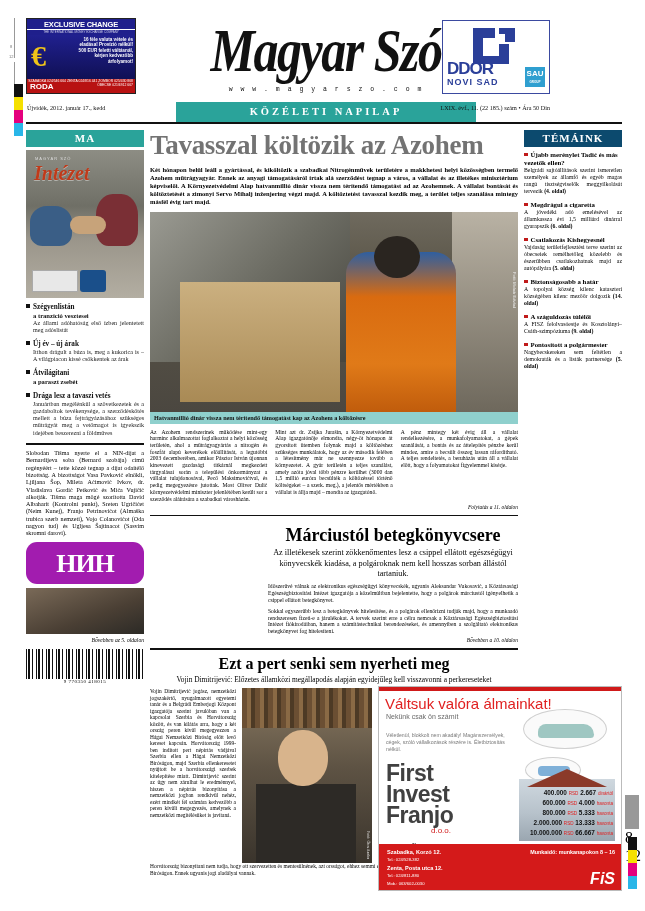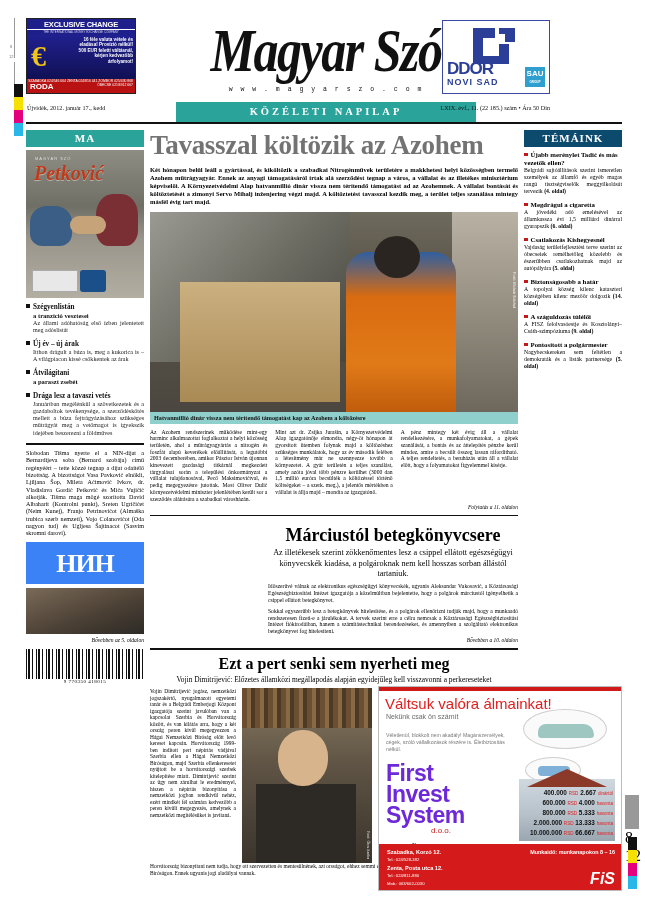--- a/index.html
+++ b/index.html
@@ -86,21 +86,21 @@
   .ma-t { font-size:7.2px; font-weight:bold; line-height:8.6px; color:#111; }
   .ma-t .bullet { display:inline-block; width:4px; height:4px; background:#111; margin-right:3px; vertical-align:1px;}
   .ma-b { font-size:6.1px; line-height:7.3px; text-align:justify; color:#222; padding-left:7px; }
   .ma-b-plain { font-size:6.6px; line-height:8px; color:#111; padding-left:7px; font-weight:bold;}
 
   .hr-thin { height:1px; background:#111; margin:5px 0; }
   .hr-thick { height:2px; background:#111; margin:5px 0; }
 
   .tisma-h { text-align:center; font-size:15px; font-weight:bold; line-height:16px; margin:4px 0 4px; }
   .tisma-b { font-size:6.1px; line-height:7.3px; text-align:justify; }
-  .nin { width:118px; height:42px; background:#3b82f6; margin:4px 0; position:relative; }
+  .nin { width:118px; height:42px; background:#a21caf; margin:4px 0; position:relative;border-radius:11px; }
   .nin span { position:absolute; left:0; right:0; top:7px; text-align:center; color:#fff;
       font-family:"Liberation Serif",serif; font-weight:bold; font-size:26px; letter-spacing:-1px;}
   .tisma-photo { width:118px; height:46px; background:linear-gradient(160deg,#7a6a58,#4a3f34 60%,#2c2a26);}
   .tisma-more { font-size:5.6px; text-align:right; font-style:italic; margin-top:3px;}
   .barcode { margin-top:6px; height:30px; width:118px;
      background:repeating-linear-gradient(90deg,#111 0 1px,#fff 1px 2px,#111 2px 4px,#fff 4px 6px,#111 6px 7px,#fff 7px 10px);}
   .barcode-n { font-size:5px; text-align:center; letter-spacing:.5px;}
 
   
   .headline { text-align:left; font-size:27px; font-weight:bold; line-height:30px; letter-spacing:-.3px; color:#737373; }
@@ -148,21 +148,21 @@
   .tema-t .bullet { display:inline-block; width:3.5px; height:3.5px; background:#c01a1a; margin-right:3px; vertical-align:1px;}
   .tema-b { font-size:5.8px; line-height:7px; text-align:justify; }
   .tema-b b { font-weight:bold; }
 
   
   .ad { position:absolute; left:378px; top:686px; width:244px; height:205px; border:1px solid #bbb; background:#fff; overflow:hidden;}
   .ad-top { height:4px; background:#d01a1a; }
   .ad-h { font-family:"Liberation Sans",sans-serif; color:#e02020; font-size:15px; font-weight:normal; margin:4px 0 0 6px;}
   .ad-s { font-family:"Liberation Sans",sans-serif; color:#6a6a6a; font-size:7px; margin:1px 0 0 7px;}
   .ad-p { font-family:"Liberation Sans",sans-serif; color:#7a7a7a; font-size:5.2px; line-height:7px; margin:12px 0 0 7px; width:120px;}
-  .ad-brand { font-family:"Liberation Sans",sans-serif; color:#6d28d9; font-weight:bold; font-size:23px;
+  .ad-brand { font-family:"Liberation Sans",sans-serif; color:#404040; font-weight:bold; font-size:23px;
      line-height:21px; margin:10px 0 0 7px; letter-spacing:-.5px;}
   .ad-doo { font-family:"Liberation Sans",sans-serif; color:#d01a1a; font-size:8px; margin-left:52px; }
   .ad-www { font-family:"Liberation Sans",sans-serif; color:#555; font-size:8px; margin:6px 0 0 12px; font-weight:bold;}
   .ad-car { position:absolute; right:14px; top:22px; width:84px; height:40px; border:1px solid #cfcfcf; border-radius:50%;
       background:#fafafa;}
   .ad-car i { position:absolute; left:14px; top:14px; width:56px; height:14px; background:#9fc7c2; border-radius:9px 12px 4px 4px;}
   .ad-bike { position:absolute; right:40px; top:70px; width:56px; height:26px; border:1px solid #cfcfcf; border-radius:50%; background:#fafafa;}
   .ad-bike i { position:absolute; left:12px; top:8px; width:32px; height:10px; background:#7fb0d8; border-radius:4px;}
   .ad-house { position:absolute; right:6px; top:92px; width:96px; height:62px;
      background:linear-gradient(180deg,#cfd8df 0%,#b7c2cb 55%,#9aa6b0 100%);}
@@ -245,21 +245,21 @@
     <div class="dateline">Újvidék, 2012. január 17., kedd</div>
     <div class="issueline">LXIX. évf., 11. (22 185.) szám • Ára 50 Din</div>
   </div>
   <div class="rule-top"></div>
 
   <div class="col-left">
     <div class="sec-head ma-head">MA</div>
 
     <div class="magveto">
       <div class="mv-kicker">MAGYAR SZÓ</div>
-      <div class="mv-title">Petković</div>
+      <div class="mv-title">Intézet</div>
       <div class="mv-fig" style="left:4px;top:56px;width:42px;height:40px;background:#3a5e86;"></div>
       <div class="mv-fig" style="left:70px;top:44px;width:42px;height:52px;background:#7a2f35;"></div>
       <div class="mv-fig" style="left:44px;top:66px;width:36px;height:18px;background:#c7a37a;border-radius:9px;"></div>
       <div class="mv-logo"></div>
       <div class="mv-logo2"></div>
     </div>
 
     <div class="ma-list">
       <div class="ma-item">
         <div class="ma-t"><span class="bullet"></span><span>Szégyenlistán</span></div>
@@ -398,21 +398,21 @@
         <i></i>
       </div>
     <div class="ad-bike">
         <i></i>
       </div>
     <div class="ad-house"></div>
 
     <div class="ad-brand">
       <div>First</div>
       <div>Invest</div>
-      <div>System</div>
+      <div>Franjo</div>
     </div>
     <div class="ad-doo">d.o.o.</div>
     <div class="ad-www">www.fis.rs</div>
 
     <div class="prices">
       <div class="prow"><span>400.000</span> <em>RSD</em> <span>2.667</span> <em>dinártól</em></div>
       <div class="prow"><span>600.000</span> <em>RSD</em> <span>4.000</span> <em>havonta</em></div>
       <div class="prow"><span>800.000</span> <em>RSD</em> <span>5.333</span> <em>havonta</em></div>
       <div class="prow"><span>2.000.000</span> <em>RSD</em> <span>13.333</span> <em>havonta</em></div>
       <div class="prow"><span>10.000.000</span> <em>RSD</em> <span>66.667</span> <em>havonta</em></div>

